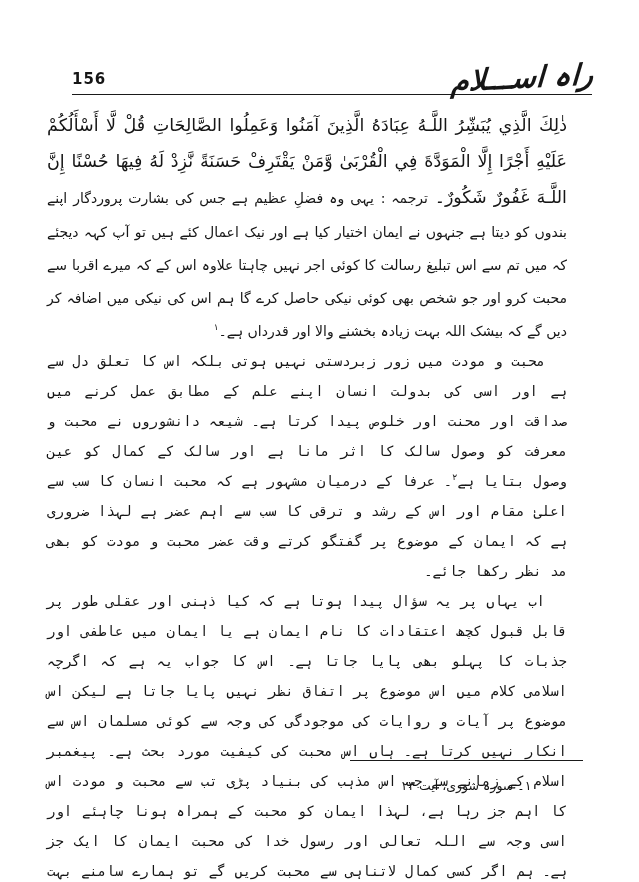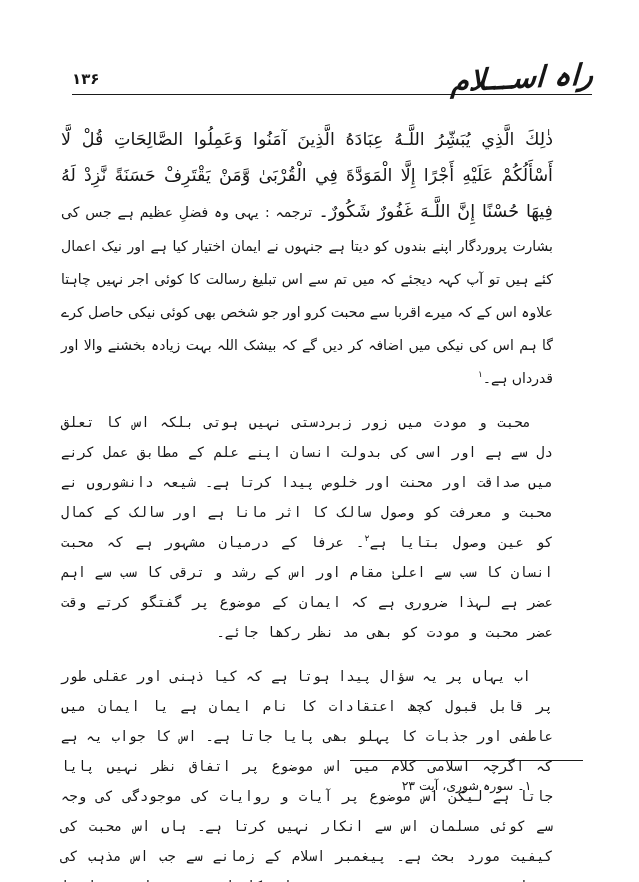--- a/index.html
+++ b/index.html
@@ -44,21 +44,21 @@
     line-height:1;
     padding-bottom:4px;
   }
   
   .page-body{
     position:absolute;
     top:107px; left:47px; right:72px;
     width:520px;
     text-align:justify;
   }
-  .page-body p{ margin:14px; }
+  .page-body p{ margin:0; }
   .para{
     font-size:14px;
     line-height:30px;
     font-family:Liberation Mono, monospace;
   }
   .para.indent{ text-indent:22px; }
   .arabic{
     font-size:17.5px;
     line-height:36px;
     font-weight:500;
@@ -93,21 +93,21 @@
     direction:rtl;
   }
 </style>
 </head>
 <body>
 
 <div class="page">
 
   <header class="page-header">
     <span class="book-title">راہ اســـلام</span>
-    <span class="page-number">۱۳۶</span>
+    <span class="page-number">156</span>
   </header>
 
   <main class="page-body">
 
     <p class="quote-para">
       <span class="arabic">ذٰلِكَ الَّذِي يُبَشِّرُ اللَّـهُ عِبَادَهُ الَّذِينَ آمَنُوا وَعَمِلُوا الصَّالِحَاتِ قُلْ لَّا أَسْأَلُكُمْ عَلَيْهِ أَجْرًا إِلَّا الْمَوَدَّةَ فِي الْقُرْبَىٰ وَّمَنْ يَقْتَرِفْ حَسَنَةً نَّزِدْ لَهُ فِيهَا حُسْنًا إِنَّ اللَّـهَ غَفُورٌ شَكُورٌ۔</span>
       <span class="urdu">ترجمہ :</span>
       <span class="urdu">یہی وہ فضلِ عظیم ہے جس کی بشارت پروردگار اپنے بندوں کو دیتا ہے جنہوں نے ایمان اختیار کیا ہے اور نیک اعمال کئے ہیں تو آپ کہہ دیجئے کہ میں تم سے اس تبلیغ رسالت کا کوئی اجر نہیں چاہتا علاوہ اس کے کہ میرے اقربا سے محبت کرو اور جو شخص بھی کوئی نیکی حاصل کرے گا ہم اس کی نیکی میں اضافہ کر دیں گے کہ بیشک اللہ بہت زیادہ بخشنے والا اور قدرداں ہے۔</span><sup class="fn-ref">۱</sup>
     </p>
 

